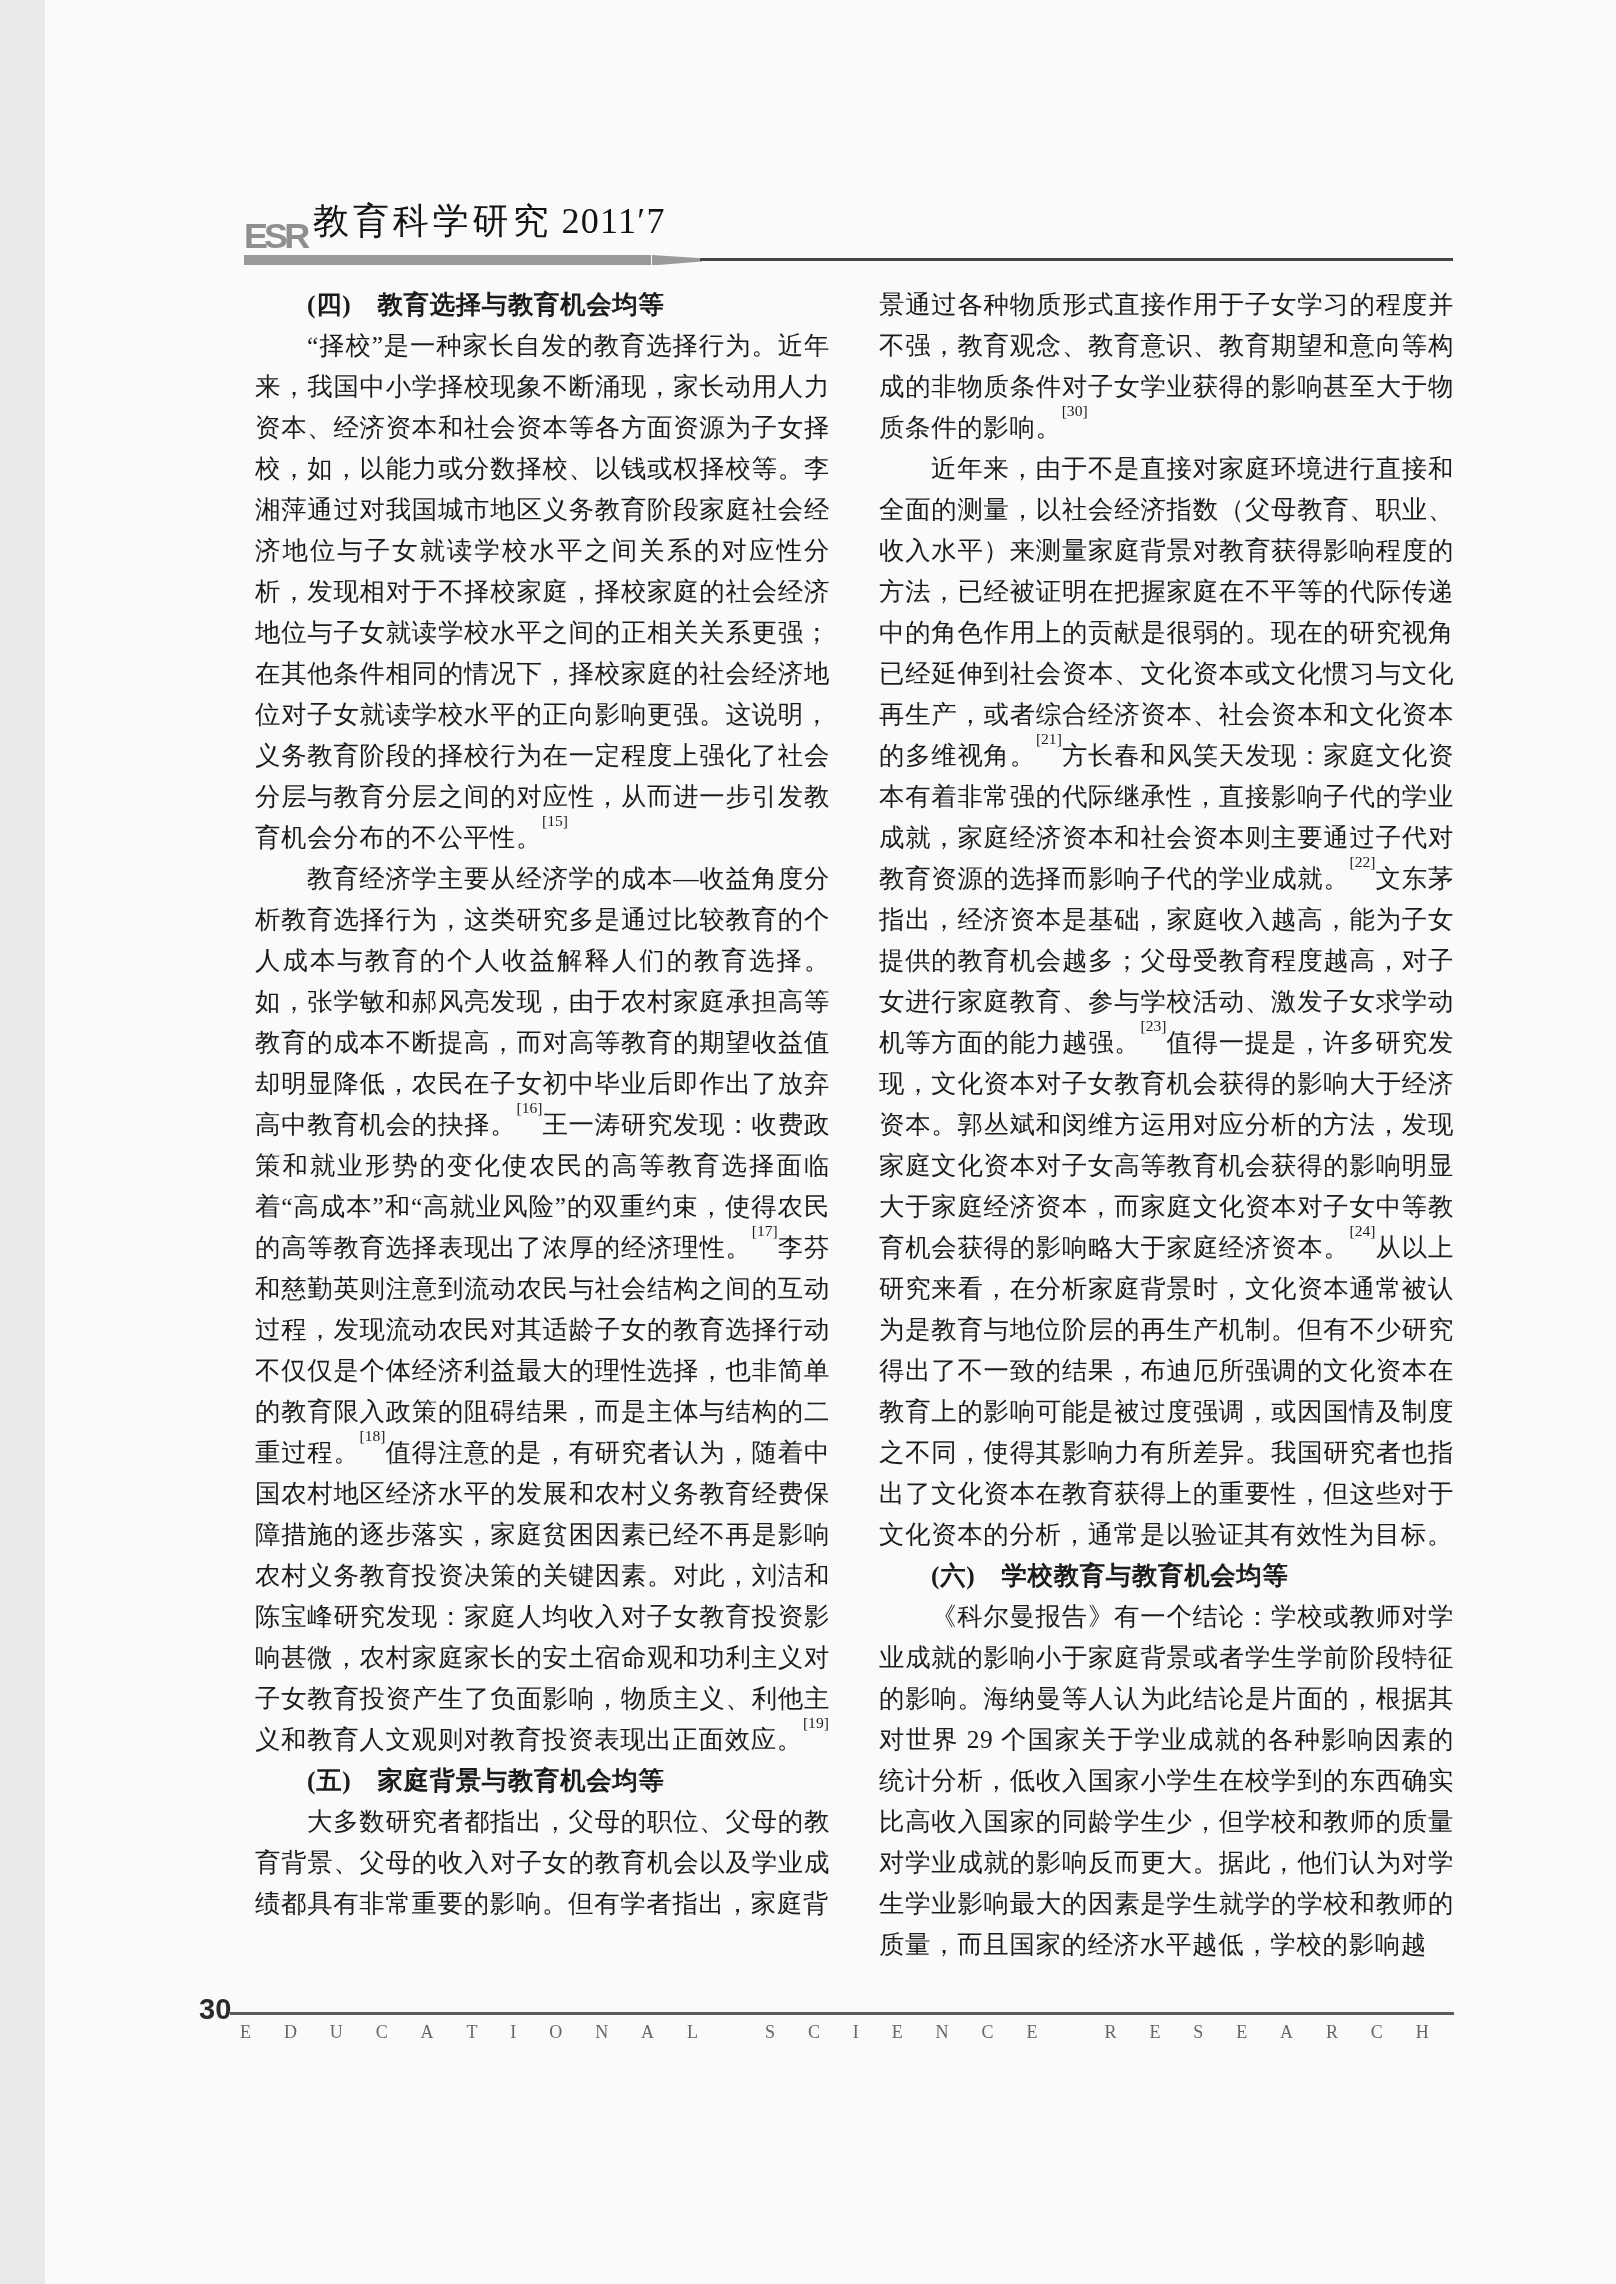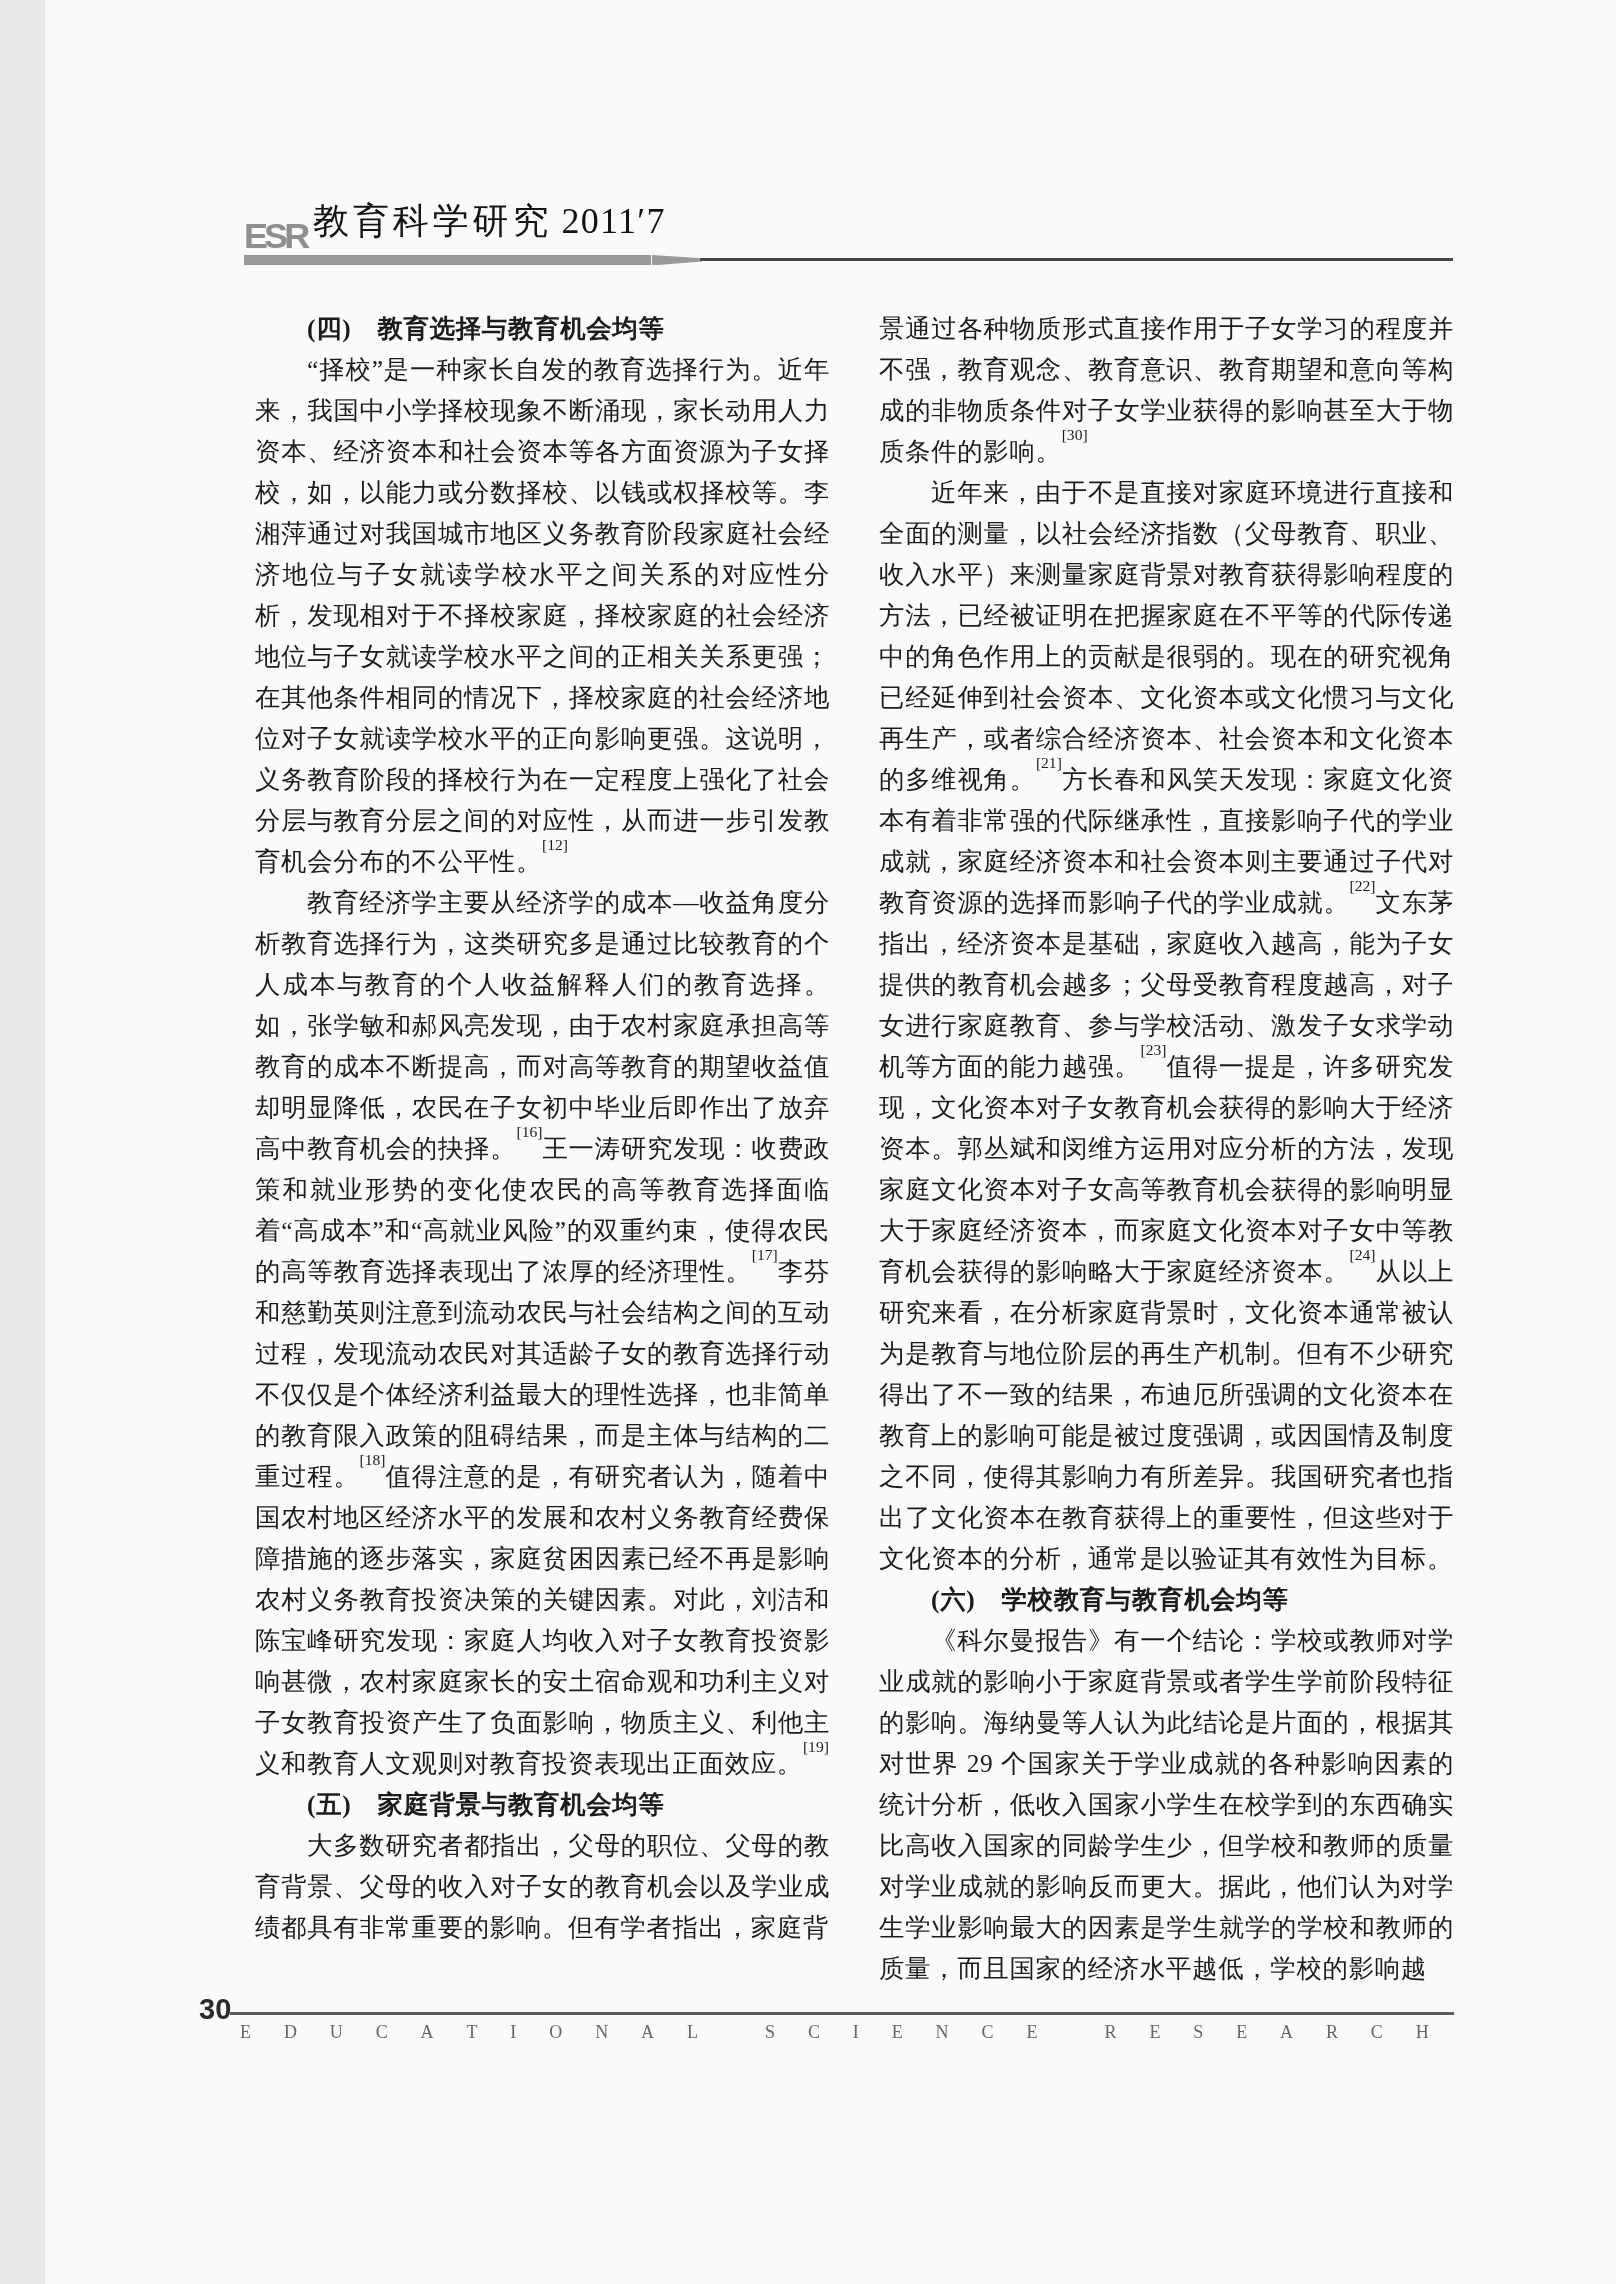--- a/index.html
+++ b/index.html
@@ -34,21 +34,21 @@
     position:absolute;left:607px;top:255px;
     width:50px;height:10.4px;background:#9a9a9a;
     clip-path:polygon(0 0,100% 32%,100% 62%,0 100%);
   }
   #header-line{
     position:absolute;left:655px;top:258px;
     width:753px;height:2.6px;background:#454545;
   }
   
   .column{
-    position:absolute;top:308px;width:575px;
+    position:absolute;top:284px;width:575px;
     font-size:25.4px;line-height:41px;letter-spacing:0.7px;
     text-align:justify;
     font-family:Liberation Serif, serif;
   }
   #col-left{left:210px;}
   #col-right{left:834px;}
   .para{margin:0;text-indent:52px;}
   .para.cont{text-indent:0;}
   .heading{margin:0;text-indent:52px;font-weight:bold;}
   sup.ref{
@@ -81,21 +81,21 @@
   <div id="logo">ESR</div>
   <div id="journal-title">
     <span>教育科学研究</span><span class="issue">2011′7</span>
   </div>
   <div id="header-bar"></div>
   <div id="header-bar-taper"></div>
   <div id="header-line"></div>
 
   <div id="col-left" class="column">
       <div class="heading">(四)　教育选择与教育机会均等</div>
-      <div class="para">“择校”是一种家长自发的教育选择行为。近年来，我国中小学择校现象不断涌现，家长动用人力资本、经济资本和社会资本等各方面资源为子女择校，如，以能力或分数择校、以钱或权择校等。李湘萍通过对我国城市地区义务教育阶段家庭社会经济地位与子女就读学校水平之间关系的对应性分析，发现相对于不择校家庭，择校家庭的社会经济地位与子女就读学校水平之间的正相关关系更强；在其他条件相同的情况下，择校家庭的社会经济地位对子女就读学校水平的正向影响更强。这说明，义务教育阶段的择校行为在一定程度上强化了社会分层与教育分层之间的对应性，从而进一步引发教育机会分布的不公平性。<sup class="ref">[12]</sup></div>
+      <div class="para">“择校”是一种家长自发的教育选择行为。近年来，我国中小学择校现象不断涌现，家长动用人力资本、经济资本和社会资本等各方面资源为子女择校，如，以能力或分数择校、以钱或权择校等。李湘萍通过对我国城市地区义务教育阶段家庭社会经济地位与子女就读学校水平之间关系的对应性分析，发现相对于不择校家庭，择校家庭的社会经济地位与子女就读学校水平之间的正相关关系更强；在其他条件相同的情况下，择校家庭的社会经济地位对子女就读学校水平的正向影响更强。这说明，义务教育阶段的择校行为在一定程度上强化了社会分层与教育分层之间的对应性，从而进一步引发教育机会分布的不公平性。<sup class="ref">[15]</sup></div>
       <div class="para">教育经济学主要从经济学的成本—收益角度分析教育选择行为，这类研究多是通过比较教育的个人成本与教育的个人收益解释人们的教育选择。如，张学敏和郝风亮发现，由于农村家庭承担高等教育的成本不断提高，而对高等教育的期望收益值却明显降低，农民在子女初中毕业后即作出了放弃高中教育机会的抉择。<sup class="ref">[16]</sup>王一涛研究发现：收费政策和就业形势的变化使农民的高等教育选择面临着“高成本”和“高就业风险”的双重约束，使得农民的高等教育选择表现出了浓厚的经济理性。<sup class="ref">[17]</sup>李芬和慈勤英则注意到流动农民与社会结构之间的互动过程，发现流动农民对其适龄子女的教育选择行动不仅仅是个体经济利益最大的理性选择，也非简单的教育限入政策的阻碍结果，而是主体与结构的二重过程。<sup class="ref">[18]</sup>值得注意的是，有研究者认为，随着中国农村地区经济水平的发展和农村义务教育经费保障措施的逐步落实，家庭贫困因素已经不再是影响农村义务教育投资决策的关键因素。对此，刘洁和陈宝峰研究发现：家庭人均收入对子女教育投资影响甚微，农村家庭家长的安土宿命观和功利主义对子女教育投资产生了负面影响，物质主义、利他主义和教育人文观则对教育投资表现出正面效应。<sup class="ref">[19]</sup></div>
       <div class="heading">(五)　家庭背景与教育机会均等</div>
       <div class="para">大多数研究者都指出，父母的职位、父母的教育背景、父母的收入对子女的教育机会以及学业成绩都具有非常重要的影响。但有学者指出，家庭背</div>
     </div>
   <div id="col-right" class="column">
       <div class="para cont">景通过各种物质形式直接作用于子女学习的程度并不强，教育观念、教育意识、教育期望和意向等构成的非物质条件对子女学业获得的影响甚至大于物质条件的影响。<sup class="ref">[30]</sup></div>
       <div class="para">近年来，由于不是直接对家庭环境进行直接和全面的测量，以社会经济指数（父母教育、职业、收入水平）来测量家庭背景对教育获得影响程度的方法，已经被证明在把握家庭在不平等的代际传递中的角色作用上的贡献是很弱的。现在的研究视角已经延伸到社会资本、文化资本或文化惯习与文化再生产，或者综合经济资本、社会资本和文化资本的多维视角。<sup class="ref">[21]</sup>方长春和风笑天发现：家庭文化资本有着非常强的代际继承性，直接影响子代的学业成就，家庭经济资本和社会资本则主要通过子代对教育资源的选择而影响子代的学业成就。<sup class="ref">[22]</sup>文东茅指出，经济资本是基础，家庭收入越高，能为子女提供的教育机会越多；父母受教育程度越高，对子女进行家庭教育、参与学校活动、激发子女求学动机等方面的能力越强。<sup class="ref">[23]</sup>值得一提是，许多研究发现，文化资本对子女教育机会获得的影响大于经济资本。郭丛斌和闵维方运用对应分析的方法，发现家庭文化资本对子女高等教育机会获得的影响明显大于家庭经济资本，而家庭文化资本对子女中等教育机会获得的影响略大于家庭经济资本。<sup class="ref">[24]</sup>从以上研究来看，在分析家庭背景时，文化资本通常被认为是教育与地位阶层的再生产机制。但有不少研究得出了不一致的结果，布迪厄所强调的文化资本在教育上的影响可能是被过度强调，或因国情及制度之不同，使得其影响力有所差异。我国研究者也指出了文化资本在教育获得上的重要性，但这些对于文化资本的分析，通常是以验证其有效性为目标。</div>
       <div class="heading">(六)　学校教育与教育机会均等</div>
       <div class="para">《科尔曼报告》有一个结论：学校或教师对学业成就的影响小于家庭背景或者学生学前阶段特征的影响。海纳曼等人认为此结论是片面的，根据其对世界 29 个国家关于学业成就的各种影响因素的统计分析，低收入国家小学生在校学到的东西确实比高收入国家的同龄学生少，但学校和教师的质量对学业成就的影响反而更大。据此，他们认为对学生学业影响最大的因素是学生就学的学校和教师的质量，而且国家的经济水平越低，学校的影响越</div>
     </div>

